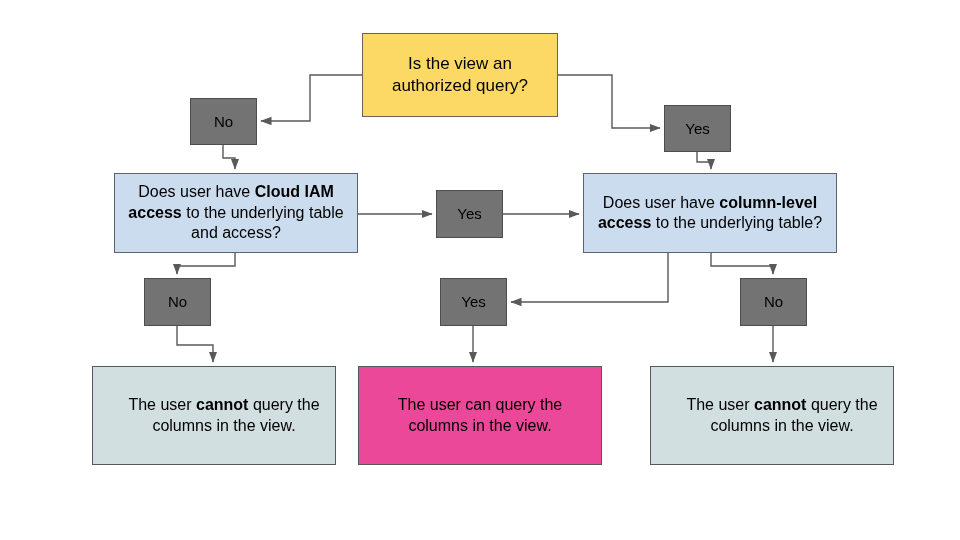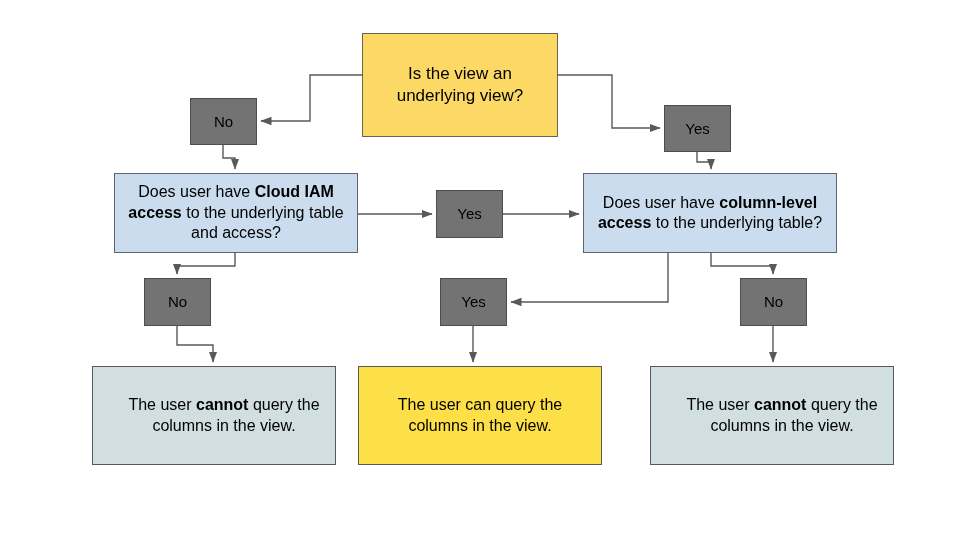--- a/index.html
+++ b/index.html
@@ -55,21 +55,21 @@
     border-color: #4d4d4d;
     font-size: 15px;
   }
   .result-neg {
     background: #d2dfe1;
     border-color: #55595a;
     font-size: 16px;
     padding-left: 20px;
   }
   .result-pos {
-    background: #fde047;
+    background: #ec4899;
     border-color: #55595a;
     font-size: 16px;
   }
   b { font-weight: bold; }
 </style>
 </head>
 <body>
 
 <div id="canvas">
 
@@ -98,24 +98,24 @@
 
     <path d="M668,253 L668,302 L511,302" fill="none" stroke="#595959" stroke-width="1.4" marker-end="url(#arrow)"></path>
 
     <path d="M473,326 L473,362" fill="none" stroke="#595959" stroke-width="1.4" marker-end="url(#arrow)"></path>
 
     <path d="M711,253 L711,266 L773,266 L773,274" fill="none" stroke="#595959" stroke-width="1.4" marker-end="url(#arrow)"></path>
 
     <path d="M773,326 L773,362" fill="none" stroke="#595959" stroke-width="1.4" marker-end="url(#arrow)"></path>
   </svg>
 
-  <div class="node decision-start" style="left:362px; top:33px; width:196px; height:104px;">
+  <div class="node decision-start" style="left:362px; top:33px; width:196px; height:84px;">
     <span class="txt">
       <span>Is the view an</span><br>
-      <span>underlying view?</span>
+      <span>authorized query?</span>
     </span>
   </div>
 
   <div class="node small-label" style="left:190px; top:98px; width:67px; height:47px;">
     <span class="txt">No</span>
   </div>
 
   <div class="node small-label" style="left:664px; top:105px; width:67px; height:47px;">
     <span class="txt">Yes</span>
   </div>

